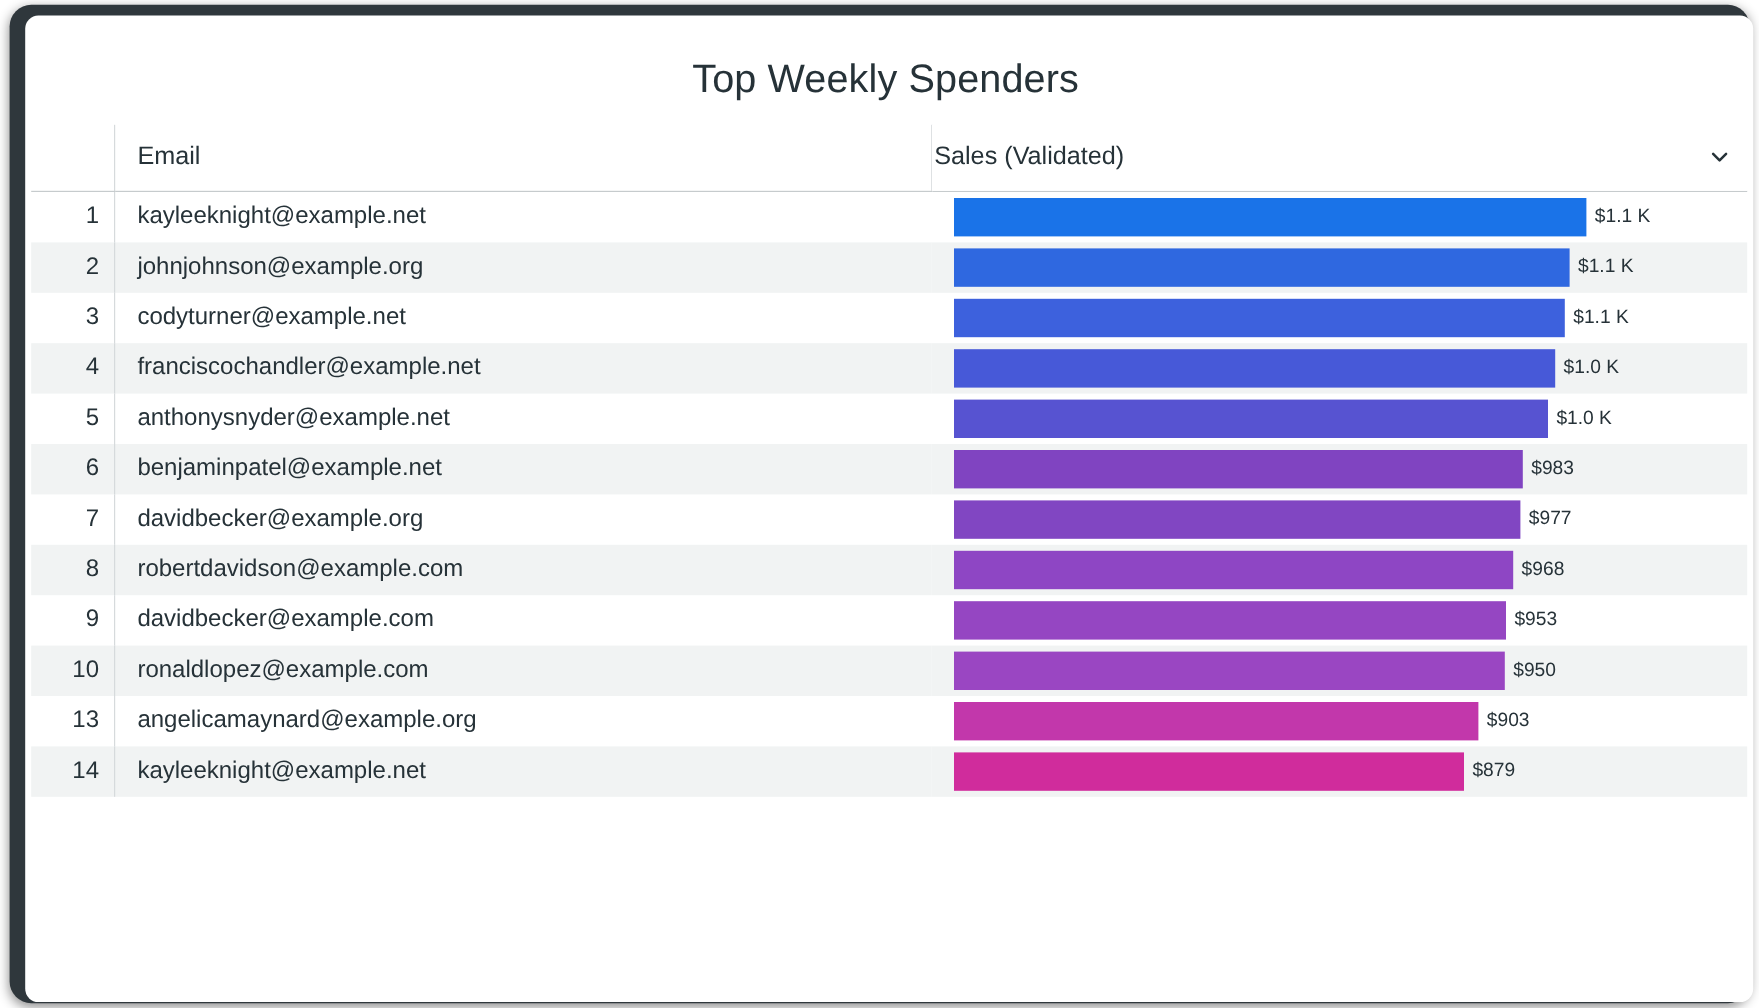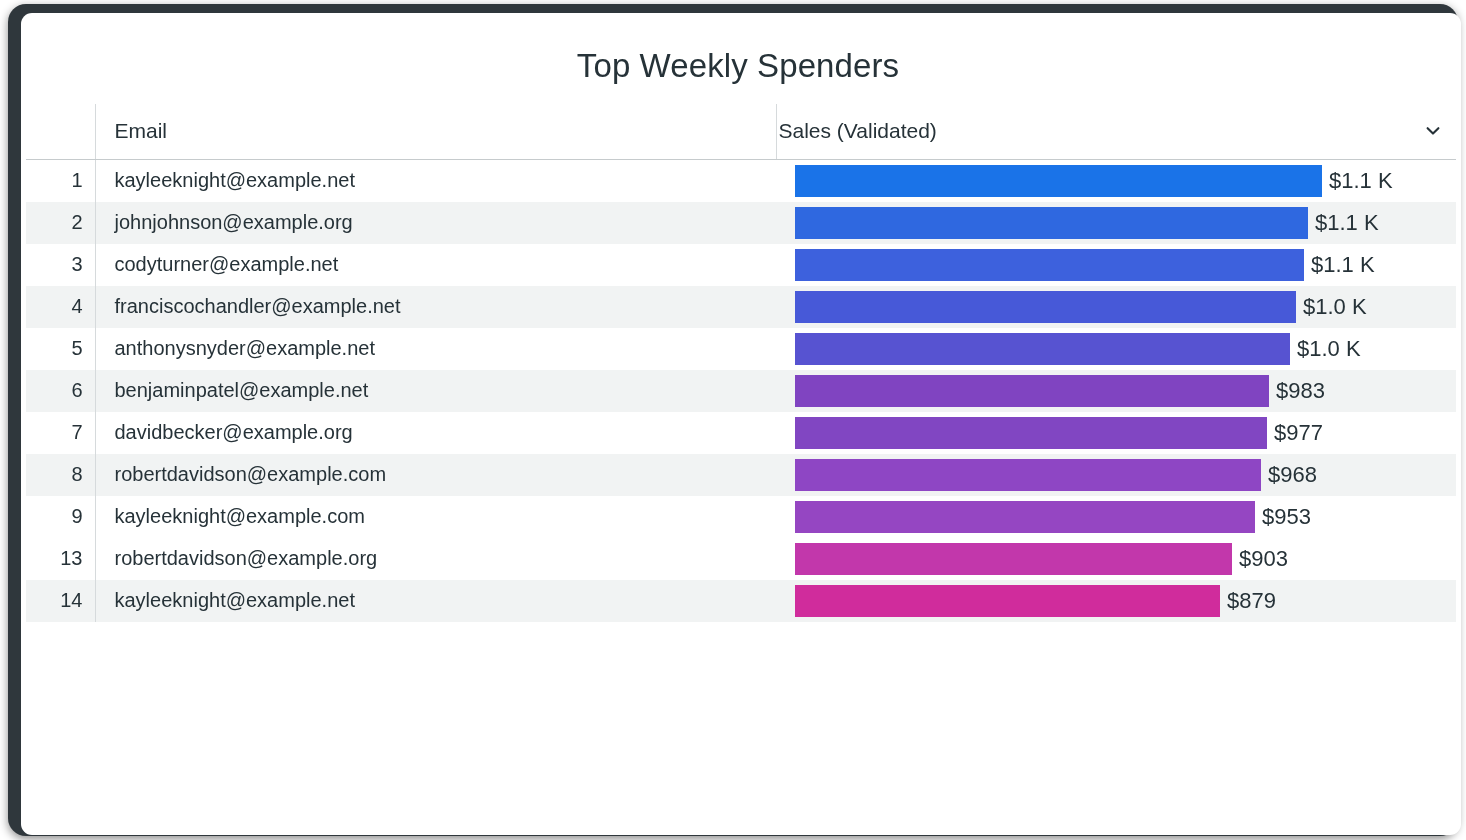--- a/index.html
+++ b/index.html
@@ -102,21 +102,21 @@
     height: 42px;
     display: flex;
     align-items: center;
     padding-left: 19px;
   }
   .bar {
     height: 32px;
     flex: 0 0 auto;
   }
   .bar-label {
-    font-size: 22px;
+    font-size: 16px;
     color: #263238;
     white-space: nowrap;
     padding-left: 7px;
   }
 </style>
 </head>
 <body>
 
 <div id="window-frame">
   <div id="window-body">
@@ -219,31 +219,41 @@
             <td class="cell-email">robertdavidson@example.com</td>
             <td class="cell-sales">
               <div class="bar-wrap">
                 <div class="bar" style="width: 466px; background: rgb(142, 70, 196);"></div>
                 <span class="bar-label">$968</span>
               </div>
             </td>
           </tr>
           <tr>
             <td class="cell-rownum">9</td>
-            <td class="cell-email">kayleeknight@example.com</td>
+            <td class="cell-email">davidbecker@example.com</td>
             <td class="cell-sales">
               <div class="bar-wrap">
                 <div class="bar" style="width: 460px; background: rgb(149, 70, 194);"></div>
                 <span class="bar-label">$953</span>
               </div>
             </td>
           </tr>
+          <tr class="alt">
+            <td class="cell-rownum">10</td>
+            <td class="cell-email">ronaldlopez@example.com</td>
+            <td class="cell-sales">
+              <div class="bar-wrap">
+                <div class="bar" style="width: 459px; background: rgb(154, 70, 194);"></div>
+                <span class="bar-label">$950</span>
+              </div>
+            </td>
+          </tr>
           <tr>
             <td class="cell-rownum">13</td>
-            <td class="cell-email">robertdavidson@example.org</td>
+            <td class="cell-email">angelicamaynard@example.org</td>
             <td class="cell-sales">
               <div class="bar-wrap">
                 <div class="bar" style="width: 437px; background: rgb(194, 55, 171);"></div>
                 <span class="bar-label">$903</span>
               </div>
             </td>
           </tr>
           <tr class="alt">
             <td class="cell-rownum">14</td>
             <td class="cell-email">kayleeknight@example.net</td>

